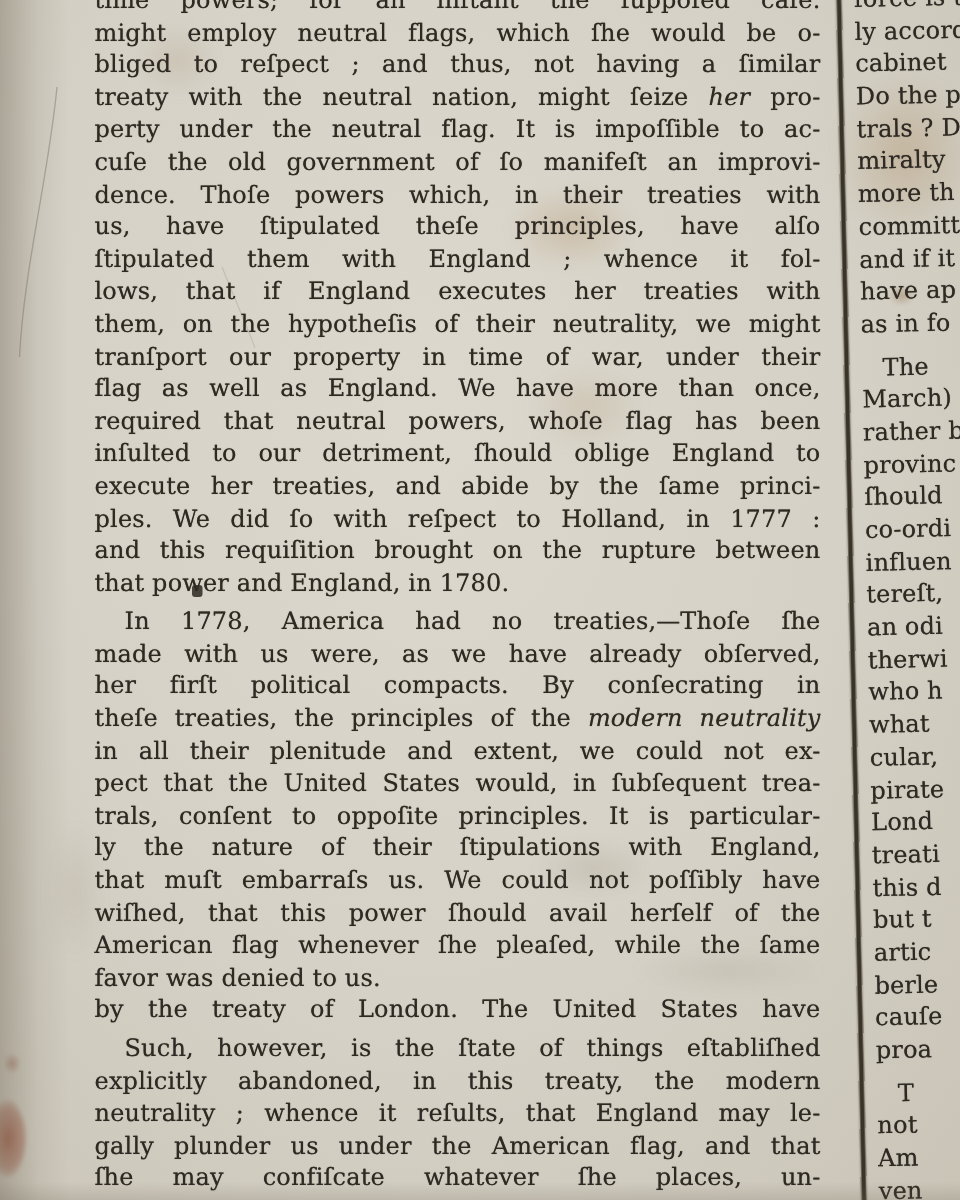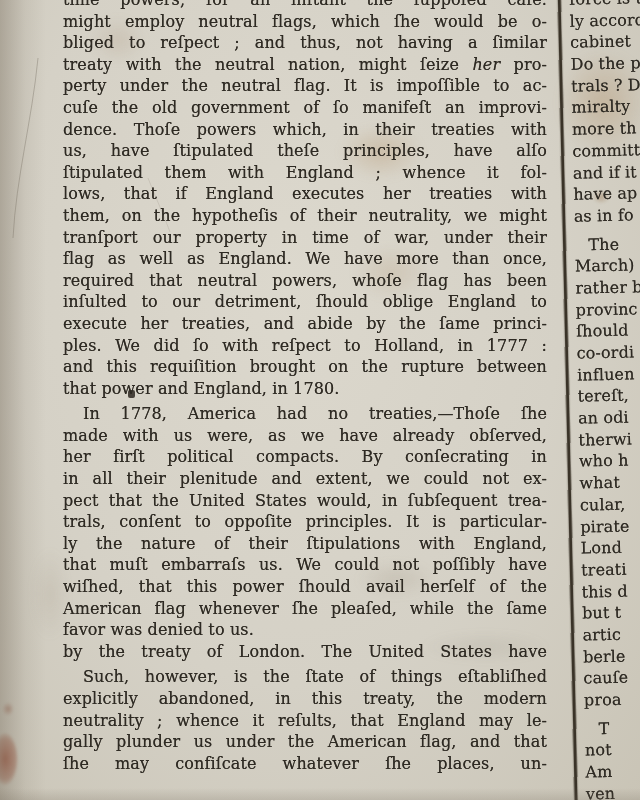--- a/index.html
+++ b/index.html
@@ -100,20 +100,21 @@
       <div class="tline">flag as well as England.  We have more than once,</div>
       <div class="tline">required that neutral powers, whoſe flag has been</div>
       <div class="tline">inſulted to our detriment, ſhould oblige England to</div>
       <div class="tline">execute her treaties, and abide by the ſame princi-</div>
       <div class="tline">ples.  We did ſo with reſpect to Holland, in 1777 :</div>
       <div class="tline">and this requiſition brought on the rupture between</div>
       <div class="tline noj">that power and England, in 1780.</div>
       <div class="tline indent para">In 1778, America had no treaties,—Thoſe ſhe</div>
       <div class="tline">made with us were, as we have already obſerved,</div>
       <div class="tline">her firſt political compacts.  By conſecrating in</div>
+      <div class="tline">theſe treaties, the principles of the <i>modern neutrality</i></div>
       <div class="tline">in all their plenitude and extent, we could not ex-</div>
       <div class="tline">pect that the United States would, in ſubſequent trea-</div>
       <div class="tline">trals, conſent to oppoſite principles.  It is particular-</div>
       <div class="tline">ly the nature of their ſtipulations with England,</div>
       <div class="tline">that muſt embarraſs us.  We could not poſſibly have</div>
       <div class="tline">wiſhed, that this power ſhould avail herſelf of the</div>
       <div class="tline">American flag whenever ſhe pleaſed, while the ſame</div>
       <div class="tline noj">favor was denied to us.</div>
       <div class="tline">by the treaty of London.  The United States have</div>
       <div class="tline indent para">Such, however, is the ſtate of things eſtabliſhed</div>

